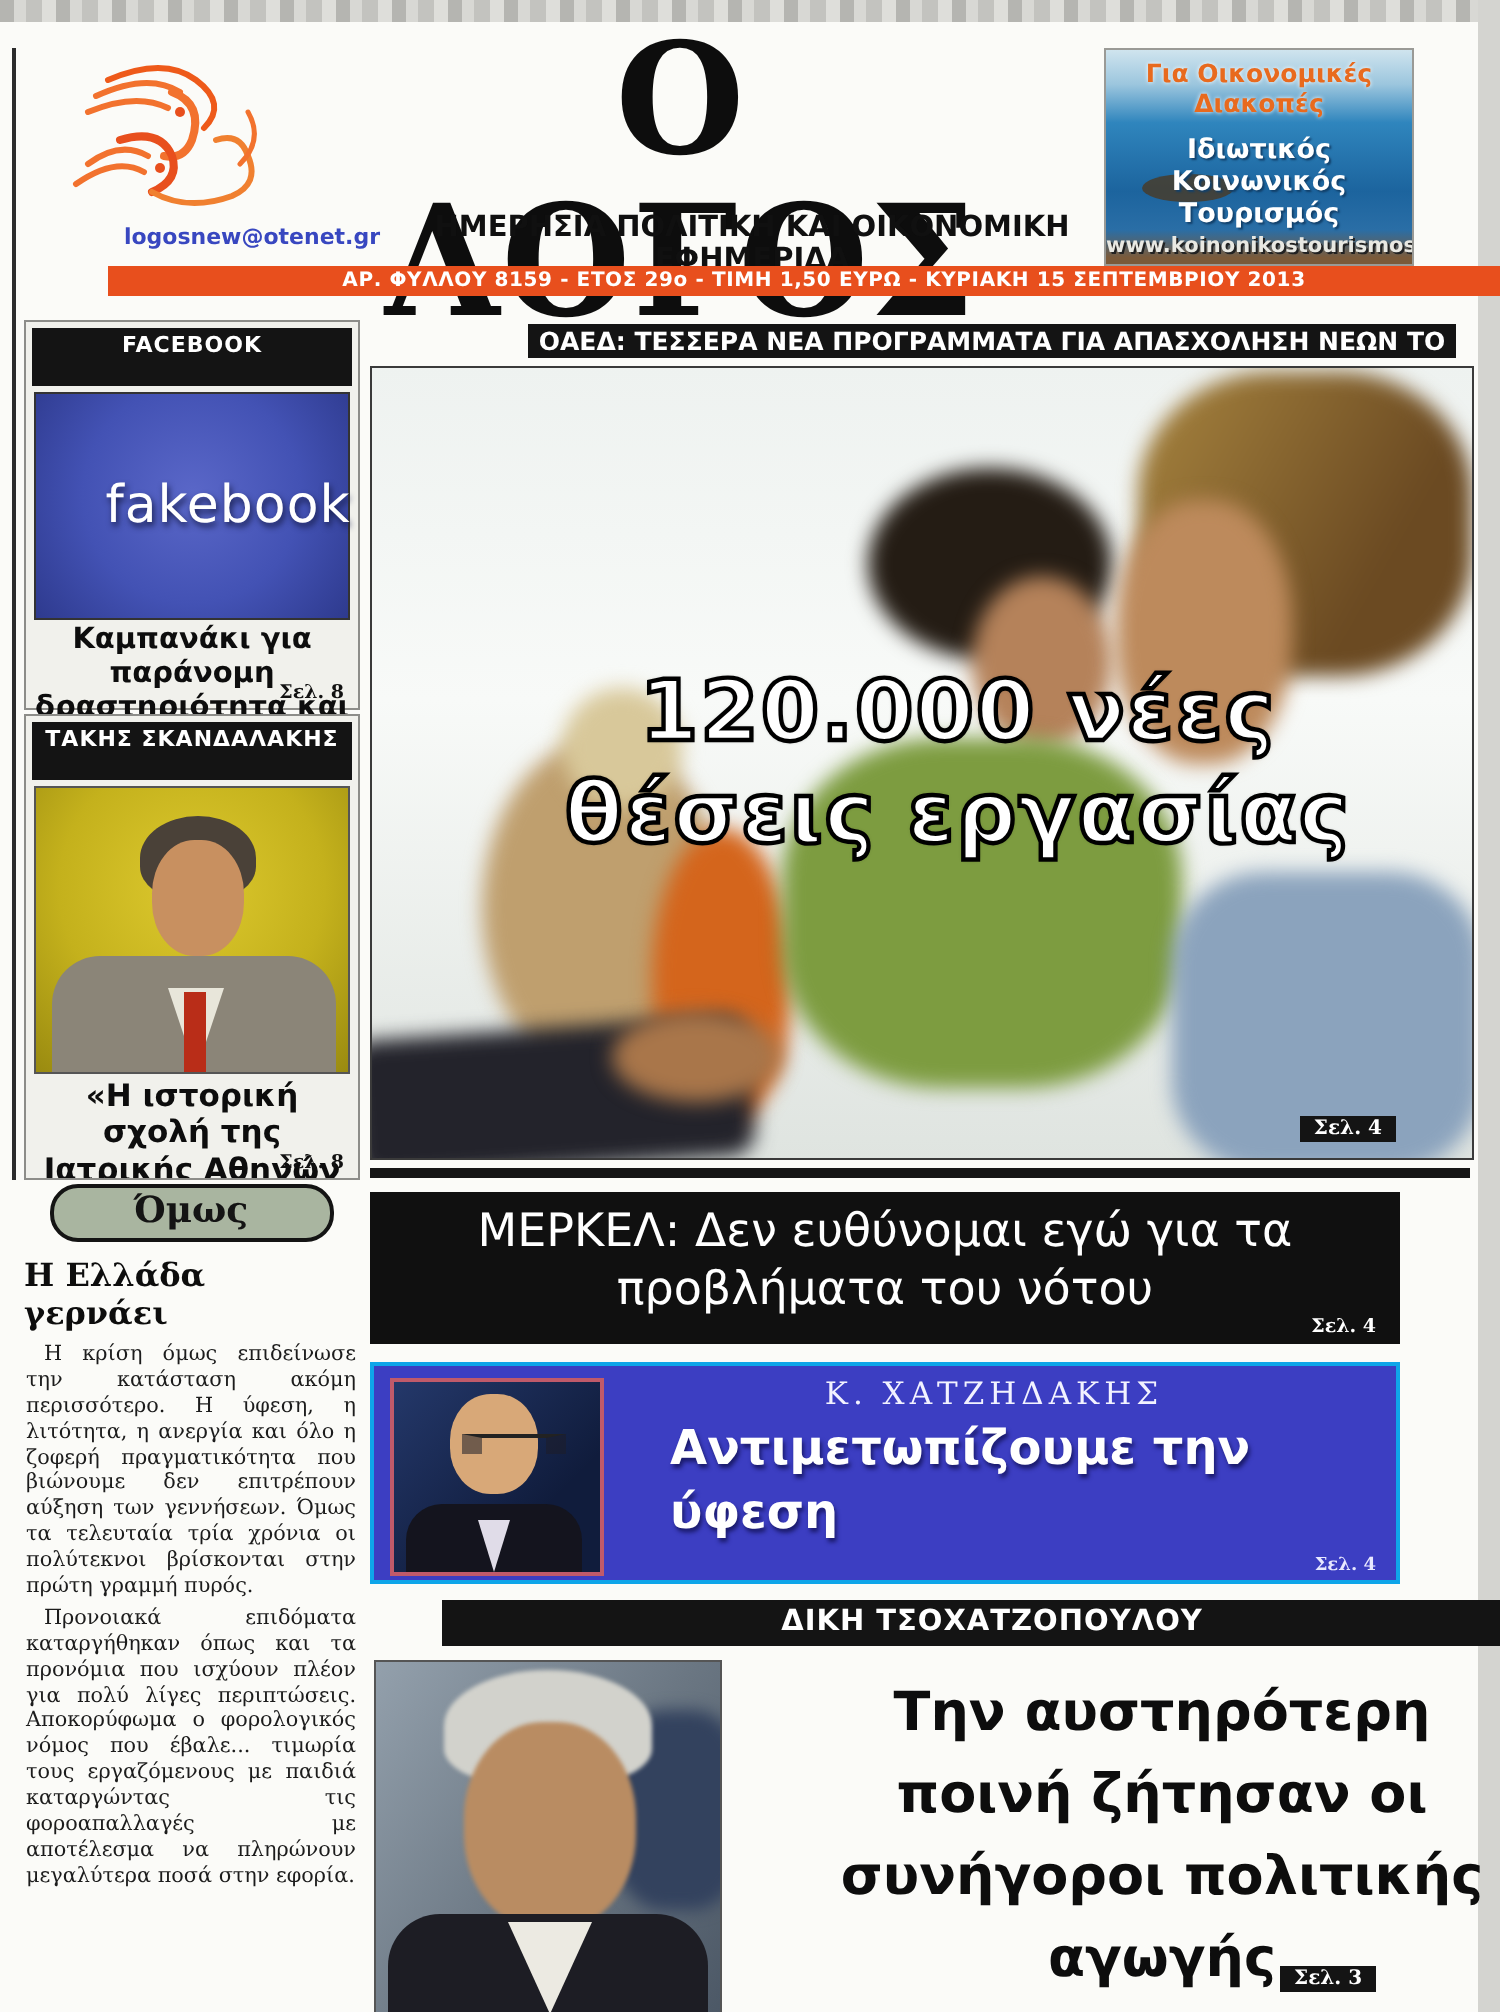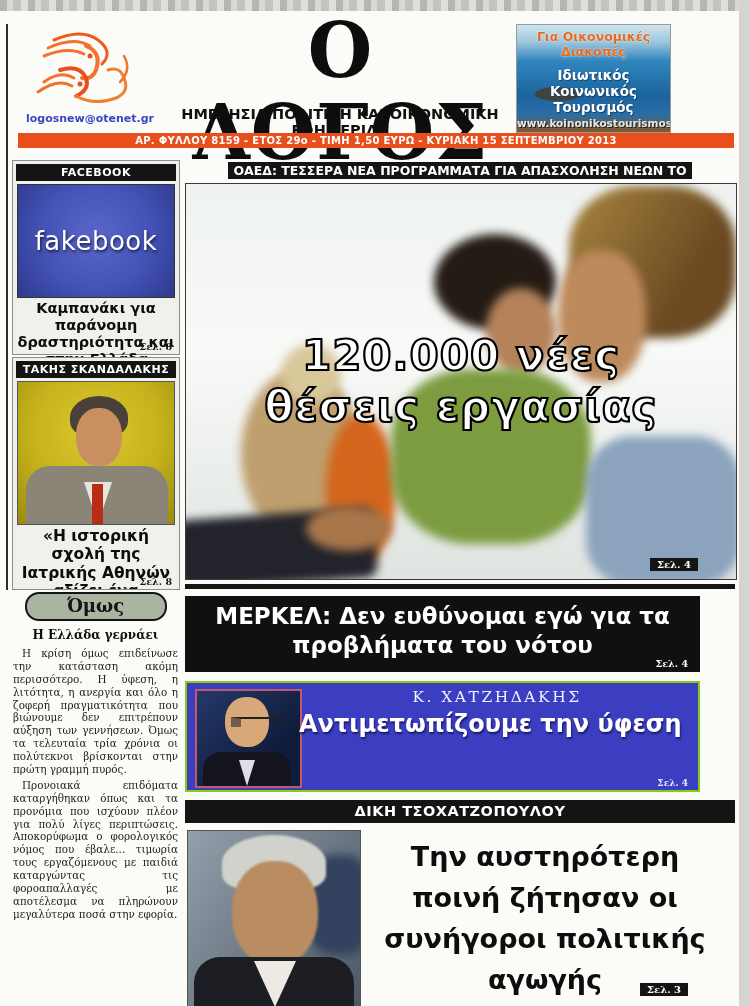--- a/index.html
+++ b/index.html
@@ -1,19 +1,19 @@
 <!DOCTYPE html>
 <html style="--accent-red: #e84f1d; --masthead-black: #0d0d0d; --email-blue: #3847c0; --logo-orange: #f2722e; --fakebook-blue: #4352b4; --hatzidakis-blue: #3c3ec2; --black-bar: #141414; --thesi-pill-green: #a9b5a0;"><head>
 <meta charset="utf-8">
 <style>
   html,body{margin:0;padding:0;background:#888;}
   .page{position:relative;width:750px;height:1006px;background:#fbfbf8;overflow:hidden;
         font-family:"DejaVu Serif","Liberation Serif",serif;}
   .abs{position:absolute;}
-  .sans{font-family:"DejaVu Sans","Liberation Sans",sans-serif;}
+  .sans{font-family:"DejaVu Sans","Liberation Sans",sans-serif;margin-left:36px;}
 
   
   .noise-top{left:0;top:0;width:750px;height:11px;
     background:repeating-linear-gradient(90deg,#b5b5b1 0 7px,#d8d8d4 7px 13px,#c3c3bf 13px 21px,#dedeDA 21px 28px);}
   .noise-right{right:0;top:0;width:11px;height:1006px;
     background:linear-gradient(180deg,#cfcfcb,#dcdcd8 40%,#cococa 70%,#d6d6d2);background-color:#d4d4d0;}
   .edge-left{left:6px;top:24px;width:2px;height:566px;background:#2c2c2c;}
 
   
   .logo-svg{left:24px;top:26px;}
@@ -31,63 +31,63 @@
   .ad-url{position:absolute;left:0;right:0;bottom:3px;color:#e8e8e2;font-size:10.5px;font-weight:bold;
     text-shadow:1px 1px 0 #222;}
   .issue-bar{left:18px;top:133px;width:716px;height:15px;background:var(--accent-red,#e84f1d);
     color:#fff;font-size:10px;font-weight:bold;text-align:center;line-height:15px;letter-spacing:.3px;}
 
   
   .card{background:#f1f1ec;border:1px solid #8d8d89;}
   .card-fb{left:12px;top:160px;width:166px;height:193px;}
   .card-sk{left:12px;top:357px;width:166px;height:231px;overflow:hidden;}
   .card-head{margin:3px;background:#141414;color:#fff;font-size:11px;font-weight:bold;
-    text-align:center;line-height:17px;height:17px;letter-spacing:.5px;}
+    text-align:center;line-height:17px;height:29px;letter-spacing:.5px;}
   .fb-img{margin:2px 4px;height:112px;border:1px solid #333;
     background:radial-gradient(circle at 50% 45%,#5a67c8 0%,#4352b4 55%,#2e3a8e 100%);
     display:flex;align-items:center;justify-content:center;}
   .fb-word{color:#fff;font-size:26px;font-weight:normal;letter-spacing:.5px;text-shadow:1px 2px 3px #1a2050;}
   .card-headline{margin:2px 3px 0;text-align:center;font-weight:bold;font-size:14.5px;line-height:1.18;color:#0d0d0d;}
   .pref{position:absolute;right:7px;bottom:2px;font-size:9.5px;font-weight:bold;color:#111;}
   .sk-photo{margin:2px 4px;height:142px;position:relative;overflow:hidden;border:1px solid #555;
     background:radial-gradient(circle at 50% 35%,#ddc92e 0%,#c4b11c 55%,#998a10 100%);}
   .sk-suit{position:absolute;left:8px;bottom:-6px;width:142px;height:64px;background:#8b8578;border-radius:24px 24px 0 0;}
   .sk-shirt{position:absolute;left:66px;bottom:0;width:28px;height:42px;background:#e8e6da;
     clip-path:polygon(0 0,100% 0,50% 100%);}
   .sk-tie{position:absolute;left:74px;bottom:0;width:11px;height:40px;background:#b92d18;}
   .sk-hair{position:absolute;left:52px;top:14px;width:58px;height:42px;background:#4a4138;border-radius:50% 50% 40% 40%;}
   .sk-face{position:absolute;left:58px;top:26px;width:46px;height:58px;background:#c89060;border-radius:46%;}
 
   
   .thesi{left:12px;top:592px;width:167px;height:414px;overflow:hidden;}
   .thesi-pill{margin:0 auto;width:138px;height:25px;background:#a9b5a0;border:2px solid #141414;border-radius:14px;
     text-align:center;font-weight:bold;font-size:18px;line-height:24px;color:#141414;}
-  .thesi-title{text-align:center;font-weight:bold;font-size:12px;margin:7px 0 5px;color:#0d0d0d;}
+  .thesi-title{text-align:left;font-weight:bold;font-size:16px;margin:7px 0 5px;color:#0d0d0d;}
   .thesi p{margin:0 1px 3px;font-size:10.4px;line-height:1.24;text-align:justify;text-indent:9px;color:#1c1c1c;
     font-weight:500;}
 
   
   .kicker{left:228px;top:162px;width:464px;height:17px;background:#141414;color:#fff;
     font-size:12.5px;font-weight:bold;text-align:center;line-height:17px;}
   .lead-photo{left:185px;top:183px;width:550px;height:395px;overflow:hidden;border:1px solid #3a3a3a;
     background:linear-gradient(180deg,#eef2f0 0%,#f8faf8 42%,#dfe4e0 100%);}
   .blob{position:absolute;filter:blur(5px);border-radius:50%;}
   .lead-headline{position:absolute;left:0;right:0;top:146px;text-align:center;
     font-size:42px;font-weight:bold;line-height:1.22;color:#fff;letter-spacing:1px;
     -webkit-text-stroke:2.2px #000;text-shadow:0 0 2px rgba(0,0,0,.4);}
   .badge{background:#141414;color:#fff;font-size:10px;font-weight:bold;padding:1px 7px;}
   .lead-badge{position:absolute;right:38px;bottom:8px;}
   .divider{left:185px;top:584px;width:550px;height:5px;background:#161616;}
 
   .merkel{left:185px;top:596px;width:515px;height:76px;background:#101010;}
-  .merkel-h{margin:6px 30px 0;text-align:center;color:#fff;font-size:23px;font-weight:bold;line-height:1.28;}
+  .merkel-h{margin:6px 30px 0;text-align:center;color:#fff;font-size:23px;font-weight:normal;line-height:1.28;}
   .merkel-ref{position:absolute;right:12px;bottom:3px;color:#fff;font-size:9.5px;font-weight:bold;}
 
   .hatz{left:185px;top:681px;width:515px;height:111px;background:var(--hatzidakis-blue,#3c3ec2);
-    border:2px solid #84cc16;box-sizing:border-box;}
+    border:2px solid #0ea5e9;box-sizing:border-box;}
   .hatz-photo{position:absolute;left:8px;top:6px;width:103px;height:95px;border:2px solid #c05a6a;overflow:hidden;
     background:linear-gradient(135deg,#24386a 0%,#101c3c 70%);}
   .hz-head{position:absolute;left:28px;top:6px;width:44px;height:50px;background:#d8a878;border-radius:46%;}
   .hz-glass{position:absolute;left:34px;top:26px;width:32px;height:8px;border-top:2px solid #222;
     border-left:10px solid rgba(30,30,40,.55);border-right:10px solid rgba(30,30,40,.55);}
   .hz-suit{position:absolute;left:6px;bottom:-4px;width:88px;height:38px;background:#14141e;border-radius:18px 18px 0 0;}
   .hz-shirt{position:absolute;left:42px;bottom:0;width:16px;height:26px;background:#e0dce8;
     clip-path:polygon(0 0,100% 0,50% 100%);}
   .hatz-name{position:absolute;left:115px;right:6px;top:5px;text-align:center;color:#f2f2ff;
     font-size:15.5px;letter-spacing:2.5px;}

